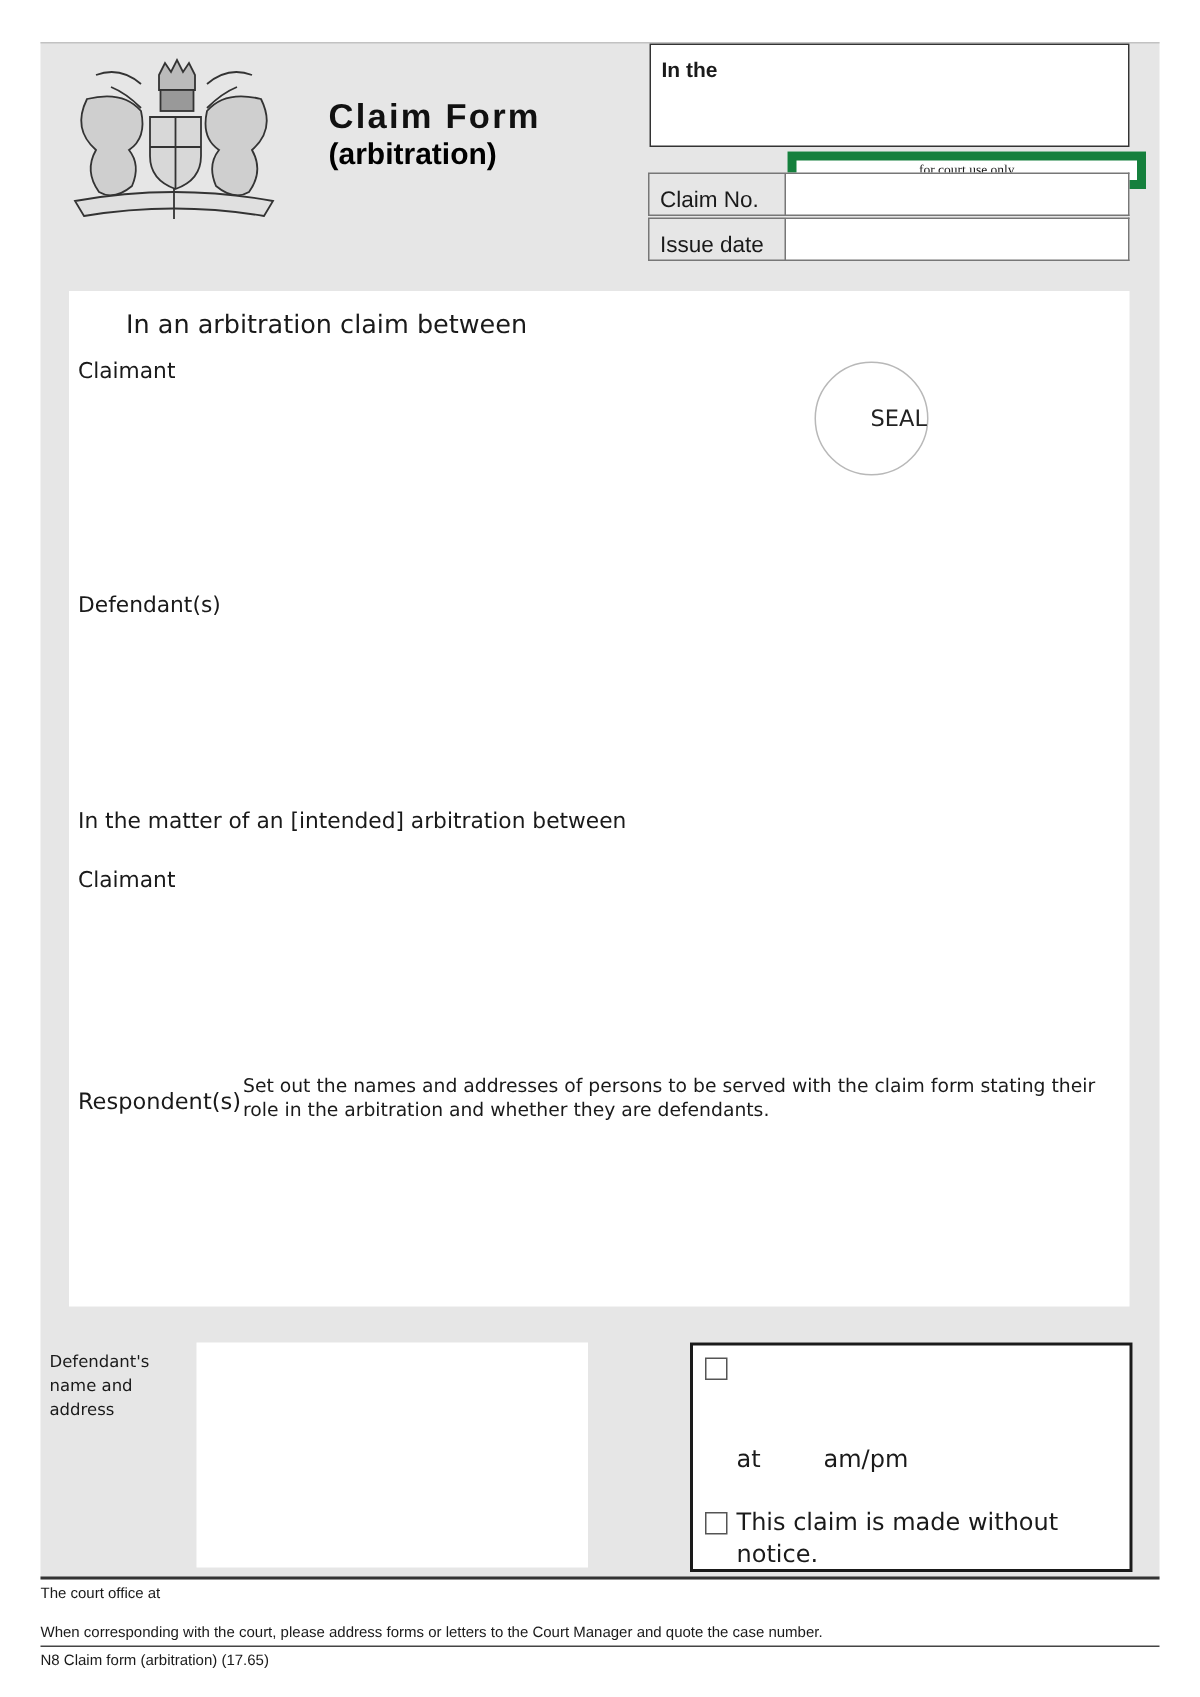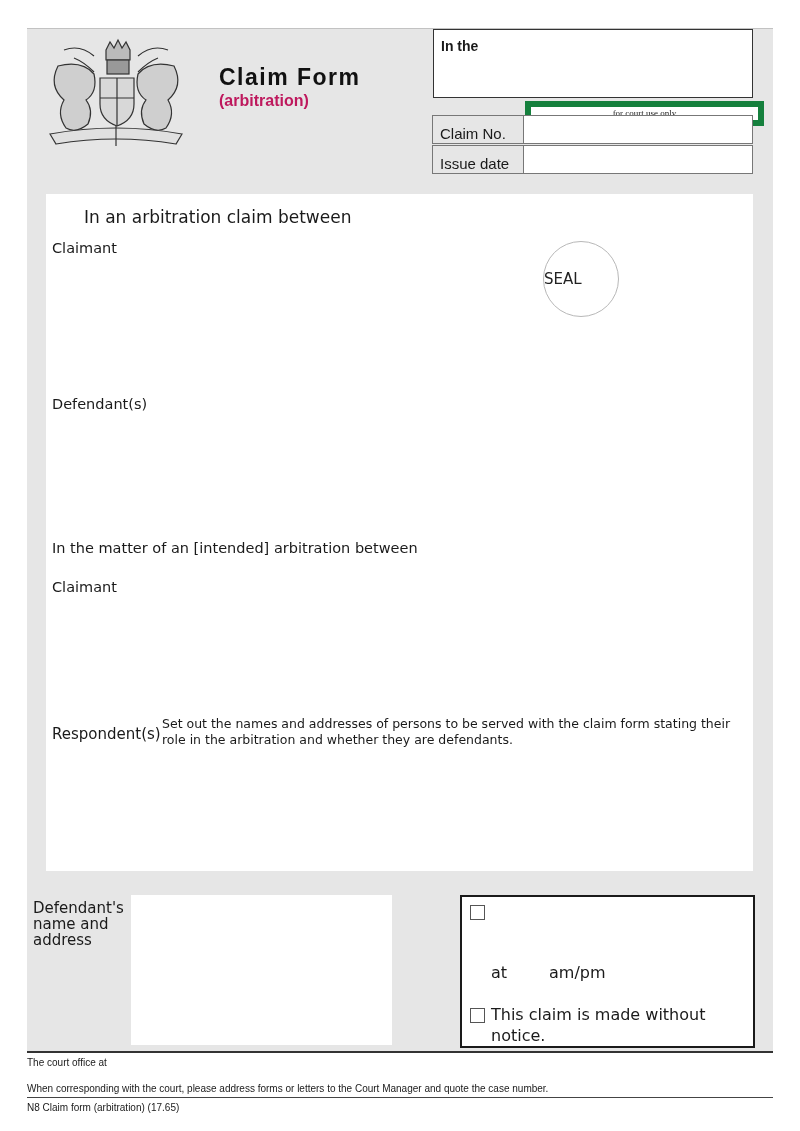--- a/index.html
+++ b/index.html
@@ -7,21 +7,21 @@
          font-family: "DejaVu Sans", "Liberation Sans", sans-serif; color: #1a1a1a; }
 
   .page-bg { position: absolute; left: 27px; top: 28px; width: 746px; height: 1024px;
              background: #e6e6e6; border-top: 1px solid #c2c2c2; }
 
   .crest { position: absolute; left: 44px; top: 36px; width: 144px; height: 114px; }
 
   .title { position: absolute; left: 219px; top: 64px; font-family: "Liberation Sans", sans-serif;
            font-weight: bold; font-size: 23px; letter-spacing: 1.5px; color: #111; }
   .subtitle { position: absolute; left: 219px; top: 92px; font-family: "Liberation Sans", sans-serif;
-              font-weight: bold; font-size: 16px; color: #be185d; }
+              font-weight: bold; font-size: 20px; color: #000000; }
 
   .in-the-box { position: absolute; left: 433px; top: 29px; width: 318px; height: 67px;
                 background: #fff; border: 1.5px solid #333; }
   .in-the-label { position: absolute; left: 7px; top: 8px; font-weight: bold; font-size: 14px;
                   font-family: "Liberation Sans", sans-serif; }
 
   .court-use { position: absolute; left: 525px; top: 101px; width: 227px; height: 13px;
                background: #fff; border: 6px solid #15803d; font-size: 9px; text-align: center;
                line-height: 13px; font-family: Liberation Serif, serif; }
 
@@ -33,27 +33,27 @@
                font-family: "Liberation Sans", sans-serif; }
   .ref-input { position: absolute; left: 92px; top: 0; width: 229px; height: 29px;
                background: #fff; border: 1px solid #777; border-left: none; box-sizing: border-box; }
 
   .main-panel { position: absolute; left: 46px; top: 194px; width: 707px; height: 677px; background: #fff; }
 
   .lbl { position: absolute; font-size: 14.5px; color: #1a1a1a; }
   .lbl-lg { position: absolute; font-size: 17px; color: #1a1a1a; margin-left: 32px; }
 
   .seal { position: absolute; left: 497px; top: 47px; width: 74px; height: 74px;
-          border: 1px solid #b8b8b8; border-radius: 50%; text-align: left; line-height: 74px;
+          border: 1px solid #b8b8b8; border-radius: 50%; text-align: right; line-height: 74px;
           font-size: 15px; color: #222; background: #fff; }
 
   .resp-note { position: absolute; left: 116px; top: 522px; width: 590px; font-size: 12.5px;
                line-height: 16px; color: #1a1a1a; }
 
-  .def-label { position: absolute; left: 33px; top: 900px; width: 90px; font-size: 15px;
+  .def-label { position: absolute; left: 33px; top: 900px; width: 90px; font-size: 11px;
                line-height: 16px; color: #1a1a1a; }
   .def-box { position: absolute; left: 131px; top: 895px; width: 261px; height: 150px; background: #fff; }
 
   .hearing-box { position: absolute; left: 460px; top: 895px; width: 291px; height: 149px;
                  background: #fff; border: 2px solid #1a1a1a; }
   .cb { position: absolute; width: 13px; height: 13px; border: 1px solid #555; background: #fff; }
   .hb-text { position: absolute; font-size: 16px; color: #1a1a1a; }
 
   .rule1 { position: absolute; left: 27px; top: 1051px; width: 746px; height: 2px; background: #333; }
   .rule2 { position: absolute; left: 27px; top: 1097px; width: 746px; height: 1px; background: #444; }

